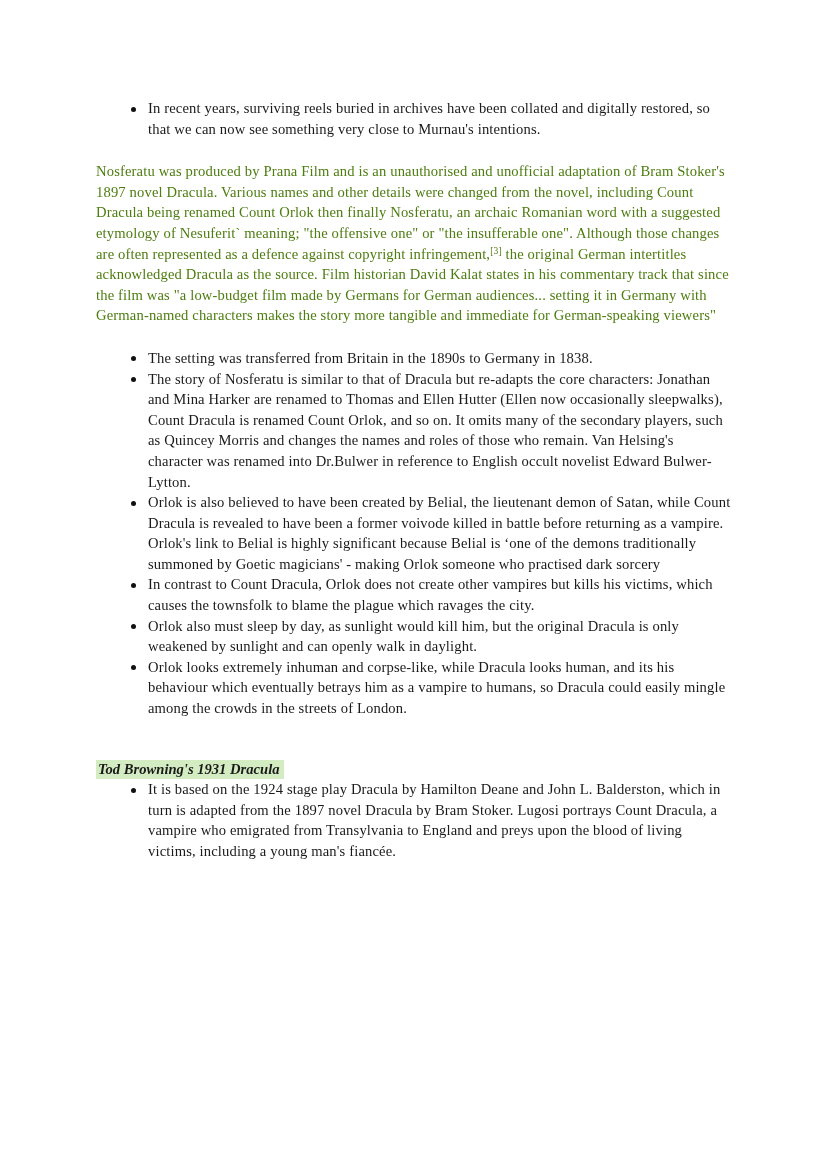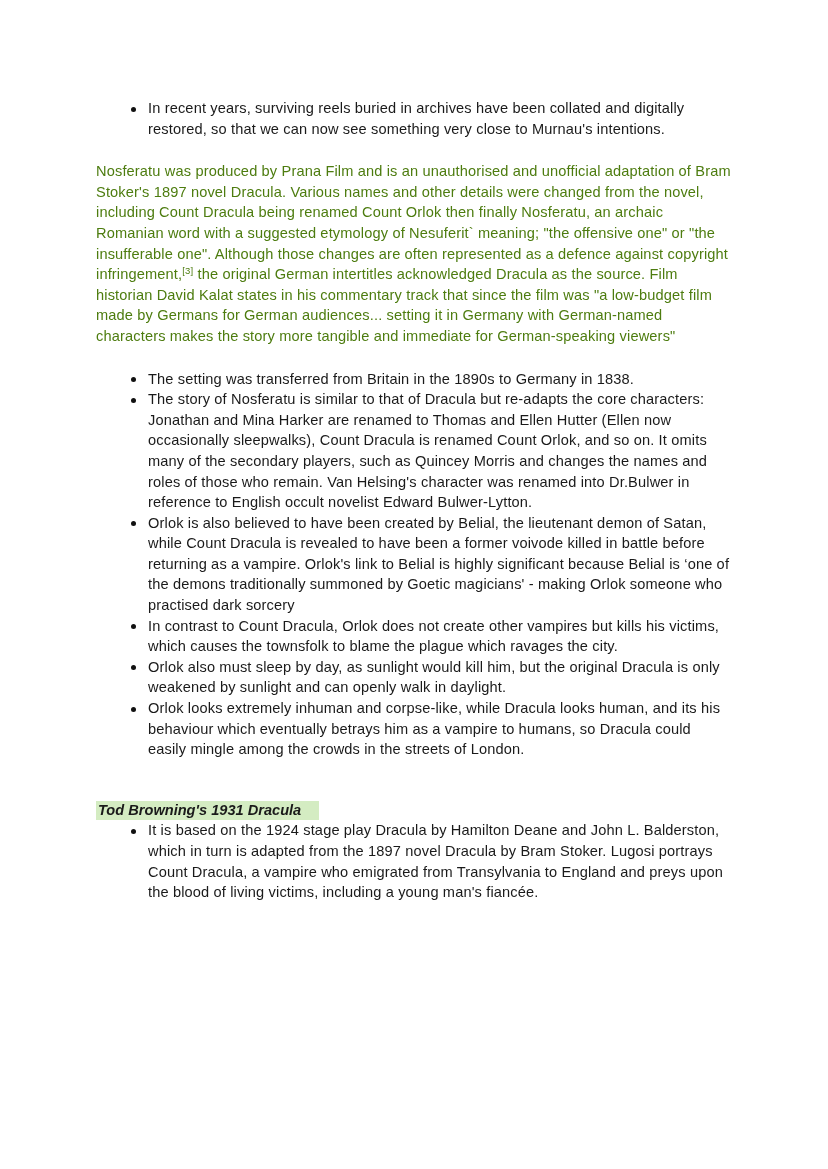--- a/index.html
+++ b/index.html
@@ -11,20 +11,21 @@
   body {
     font-family: "Liberation Sans", sans-serif;
   }
   .page {
     position: relative;
     width: 828px;
     height: 1169px;
     background: #ffffff;
     box-sizing: border-box;
     overflow: hidden;
+    font-family: Liberation Serif, serif;
   }
   .content {
     position: absolute;
     left: 96px;
     top: 98px;
     width: 636px;
   }
   
   .para {
     font-size: 14.6px;
@@ -80,21 +81,21 @@
     font-size: 0;
   }
   .heading-highlight {
     display: inline;
     font-size: 14.6px;
     line-height: 20.6px;
     font-style: italic;
     font-weight: bold;
     color: #1a1a1a;
     background: #d4ecc2;
-    padding: 1px 18px 2px 2px;
+    padding: 1px 4px 2px 2px;
     box-decoration-break: clone;
     -webkit-box-decoration-break: clone;
   }
   sup.cite {
     font-size: 9.5px;
     line-height: 0;
     vertical-align: 0.5em;
   }
 </style>
 </head>

